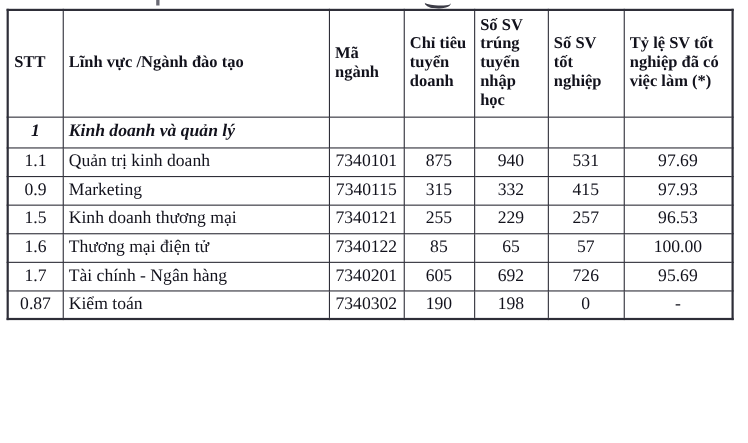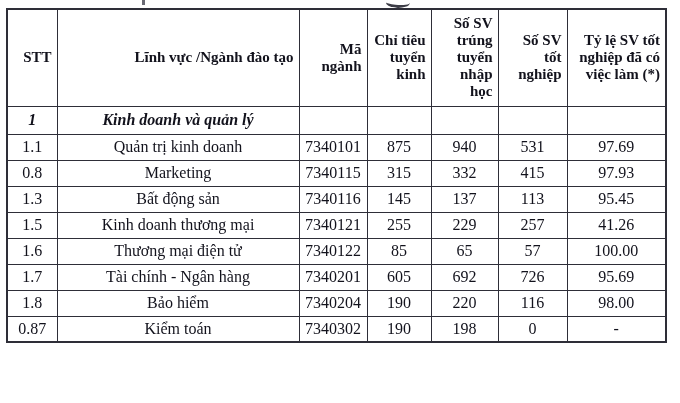--- a/index.html
+++ b/index.html
@@ -52,29 +52,29 @@
     padding: 0 5px;
     overflow: hidden;
   }
   thead tr { height: 97px; }
   tr.section-row { height: 28px; }
   tbody tr.data-row { height: 26px; }
   th {
     font-weight: bold;
     font-size: 15px;
     line-height: 1.14;
-    text-align: right;
+    text-align: left;
     vertical-align: middle;
   }
   td {
     font-size: 16px;
     vertical-align: middle;
   }
   td.c { text-align: center; }
-  td.l { text-align: center; padding-left: 13px; }
+  td.l { text-align: left; padding-left: 13px; }
   tr.section-row td {
     font-weight: bold;
     font-style: italic;
     font-size: 16px;
   }
 </style>
 </head>
 <body>
 
 <div class="page">
@@ -90,21 +90,21 @@
       <col style="width:64px">
       <col style="width:67px">
       <col style="width:69px">
       <col style="width:99px">
     </colgroup>
     <thead>
       <tr>
         <th>STT</th>
         <th>Lĩnh vực /Ngành đào tạo</th>
         <th>Mã ngành</th>
-        <th>Chỉ tiêu tuyển kinh</th>
+        <th>Chỉ tiêu tuyển doanh</th>
         <th>Số SV trúng tuyển nhập học</th>
         <th>Số SV tốt nghiệp</th>
         <th>Tỷ lệ SV tốt nghiệp đã có việc làm (*)</th>
       </tr>
     </thead>
     <tbody>
       <tr class="section-row">
         <td class="c">1</td>
         <td class="l">Kinh doanh và quản lý</td>
         <td></td>
@@ -116,74 +116,56 @@
       <tr class="data-row">
         <td class="c">1.1</td>
         <td class="l">Quản trị kinh doanh</td>
         <td class="c">7340101</td>
         <td class="c">875</td>
         <td class="c">940</td>
         <td class="c">531</td>
         <td class="c">97.69</td>
       </tr>
       <tr class="data-row">
-        <td class="c">0.8</td>
+        <td class="c">0.9</td>
         <td class="l">Marketing</td>
         <td class="c">7340115</td>
         <td class="c">315</td>
         <td class="c">332</td>
         <td class="c">415</td>
         <td class="c">97.93</td>
       </tr>
       <tr class="data-row">
-        <td class="c">1.3</td>
-        <td class="l">Bất động sản</td>
-        <td class="c">7340116</td>
-        <td class="c">145</td>
-        <td class="c">137</td>
-        <td class="c">113</td>
-        <td class="c">95.45</td>
-      </tr>
-      <tr class="data-row">
         <td class="c">1.5</td>
         <td class="l">Kinh doanh thương mại</td>
         <td class="c">7340121</td>
         <td class="c">255</td>
         <td class="c">229</td>
         <td class="c">257</td>
-        <td class="c">41.26</td>
+        <td class="c">96.53</td>
       </tr>
       <tr class="data-row">
         <td class="c">1.6</td>
         <td class="l">Thương mại điện tử</td>
         <td class="c">7340122</td>
         <td class="c">85</td>
         <td class="c">65</td>
         <td class="c">57</td>
         <td class="c">100.00</td>
       </tr>
       <tr class="data-row">
         <td class="c">1.7</td>
         <td class="l">Tài chính - Ngân hàng</td>
         <td class="c">7340201</td>
         <td class="c">605</td>
         <td class="c">692</td>
         <td class="c">726</td>
         <td class="c">95.69</td>
       </tr>
       <tr class="data-row">
-        <td class="c">1.8</td>
-        <td class="l">Bảo hiểm</td>
-        <td class="c">7340204</td>
-        <td class="c">190</td>
-        <td class="c">220</td>
-        <td class="c">116</td>
-        <td class="c">98.00</td>
-      </tr>
-      <tr class="data-row">
         <td class="c">0.87</td>
         <td class="l">Kiểm toán</td>
         <td class="c">7340302</td>
         <td class="c">190</td>
         <td class="c">198</td>
         <td class="c">0</td>
         <td class="c">-</td>
       </tr>
     </tbody>
   </table>

